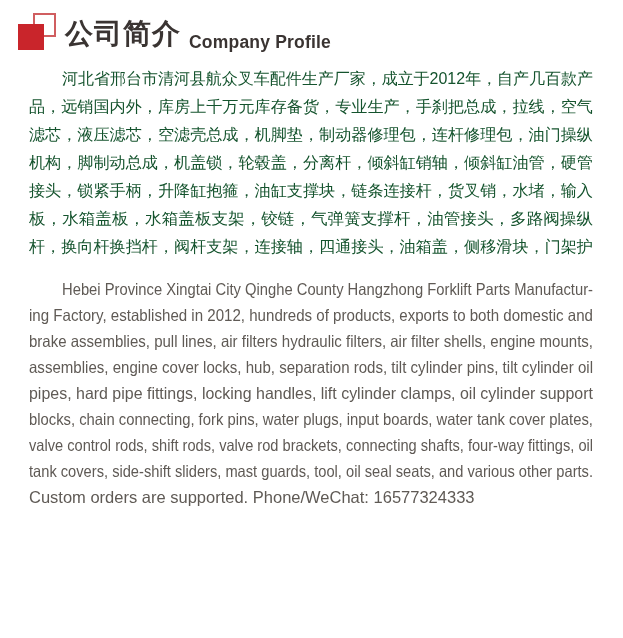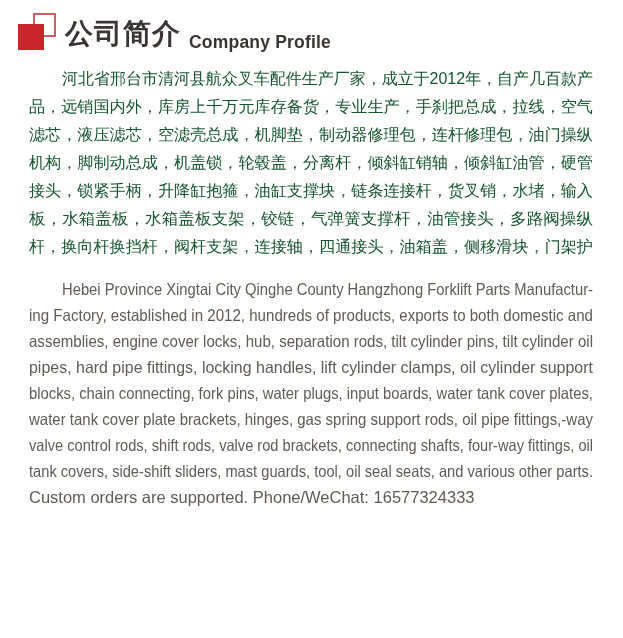--- a/index.html
+++ b/index.html
@@ -49,22 +49,22 @@
     <div class="line"><span style="transform: scaleX(1.0071);">滤芯，液压滤芯，空滤壳总成，机脚垫，制动器修理包，连杆修理包，油门操纵</span></div>
     <div class="line"><span style="transform: scaleX(1.0071);">机构，脚制动总成，机盖锁，轮毂盖，分离杆，倾斜缸销轴，倾斜缸油管，硬管</span></div>
     <div class="line"><span style="transform: scaleX(1.0071);">接头，锁紧手柄，升降缸抱箍，油缸支撑块，链条连接杆，货叉销，水堵，输入</span></div>
     <div class="line"><span style="transform: scaleX(1.0368);">板，水箱盖板，水箱盖板支架，铰链，气弹簧支撑杆，油管接头，多路阀操纵</span></div>
     <div class="line"><span style="transform: scaleX(1.0071);">杆，换向杆换挡杆，阀杆支架，连接轴，四通接头，油箱盖，侧移滑块，门架护</span></div>
   </div>
 
   <div class="para para-en">
     <div class="line indent"><span style="transform: scaleX(0.8949);">Hebei Province Xingtai City Qinghe County Hangzhong Forklift Parts Manufactur-</span></div>
     <div class="line"><span style="transform: scaleX(0.9141);">ing Factory, established in 2012, hundreds of products, exports to both domestic and</span></div>
+    <div class="line"><span style="transform: scaleX(0.9098);">brake assemblies, pull lines, air filters hydraulic filters, air filter shells, engine mounts,</span></div>
     <div class="line"><span style="transform: scaleX(0.9124);">assemblies, engine cover locks, hub, separation rods, tilt cylinder pins, tilt cylinder oil</span></div>
     <div class="line"><span style="transform: scaleX(0.9669);">pipes, hard pipe fittings, locking handles, lift cylinder clamps, oil cylinder support</span></div>
     <div class="line"><span style="transform: scaleX(0.8977);">blocks, chain connecting, fork pins, water plugs, input boards, water tank cover plates,</span></div>
-    <div class="line"><span style="transform: scaleX(0.9083);">water tank cover plate brackets, hinges, gas spring support rods, oil pipe fittings,-way</span></div>
     <div class="line"><span style="transform: scaleX(0.8862);">valve control rods, shift rods, valve rod brackets, connecting shafts, four-way fittings, oil</span></div>
     <div class="line"><span style="transform: scaleX(0.8887);">tank covers, side-shift sliders, mast guards, tool, oil seal seats, and various other parts.</span></div>
     <div class="line last-line"><span>Custom orders are supported. Phone/WeChat: 16577324333</span></div>
   </div>
 
 </div>
 
 </body></html>

